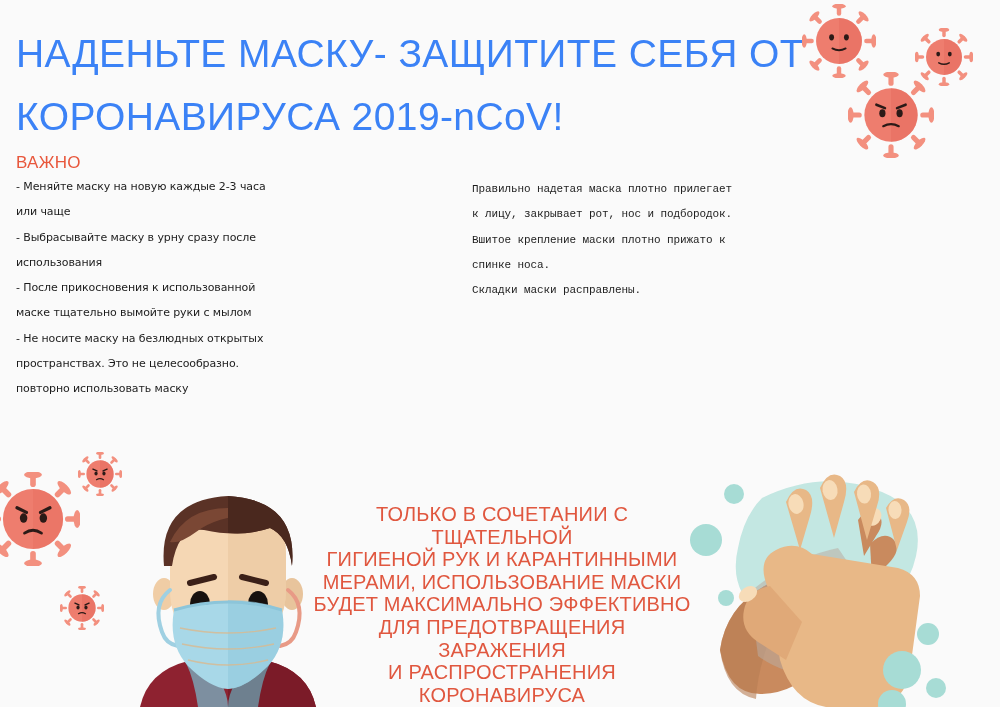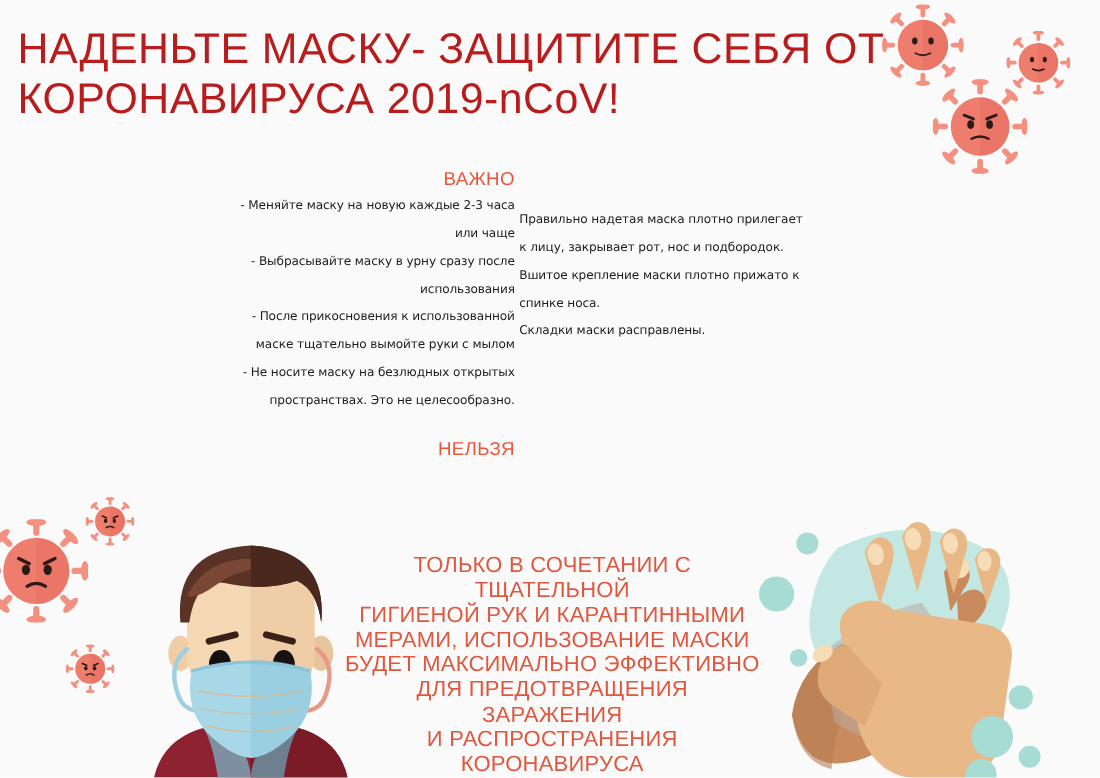--- a/index.html
+++ b/index.html
@@ -18,55 +18,55 @@
     background: #fafafa;
     overflow: hidden;
   }
 
   
   .title {
     position: absolute;
     left: 16px;
     top: 22px;
     width: 790px;
-    color: #b91c1c;
+    color: #3b82f6;
     font-family: "Liberation Sans", sans-serif;
     font-size: 39px;
-    line-height: 46px;
+    line-height: 63px;
     font-weight: 400;
     letter-spacing: 0.4px;
     white-space: pre-line;
   }
 
   
   .col {
     position: absolute;
     font-family: "DejaVu Sans", sans-serif;
   }
-  .col-left  { left: 16px;  top: 152px; width: 452px; text-align: right; }
+  .col-left  { left: 16px;  top: 152px; width: 452px; }
   .col-right { left: 472px; top: 152px; width: 500px; }
 
   .sec-head {
     color: #e8573c;
     font-family: "Liberation Sans", sans-serif;
     font-size: 17px;
     line-height: 21px;
     letter-spacing: 0.3px;
     margin: 0 0 1px 0;
   }
   .body-text {
     color: #1c1c1c;
     font-size: 11px;
     line-height: 25.3px;
     letter-spacing: -0.1px;
     margin: 0;
     white-space: pre-line;
   }
   .gap-block { margin-top: 22px; }
-  .gap-para  { margin-top: 35px; }
+  .gap-para  { margin-top: 25px; font-family: Liberation Mono, monospace; }
 
   
   .caption {
     position: absolute;
     left: 312px;
     top: 503px;
     width: 380px;
     text-align: center;
     color: #e0573f;
     font-family: Liberation Sans, sans-serif;
@@ -249,21 +249,21 @@
     <div class="sec-head">ВАЖНО</div>
     <div class="body-text">- Меняйте маску на новую каждые 2-3 часа
 или чаще
 - Выбрасывайте маску в урну сразу после
 использования
 - После прикосновения к использованной
 маске тщательно вымойте руки с мылом
 - Не носите маску на безлюдных открытых
 пространствах. Это не целесообразно.</div>
 
-    <div class="sec-head gap-block">НЕЛЬЗЯ</div>
+    <div class="body-text">повторно использовать маску</div>
   </div>
 
   <div class="col col-right">
 
     <div class="body-text gap-para">Правильно надетая маска плотно прилегает
 к лицу, закрывает рот, нос и подбородок.
 Вшитое крепление маски плотно прижато к
 спинке носа.
 Складки маски расправлены.</div>
   </div>

